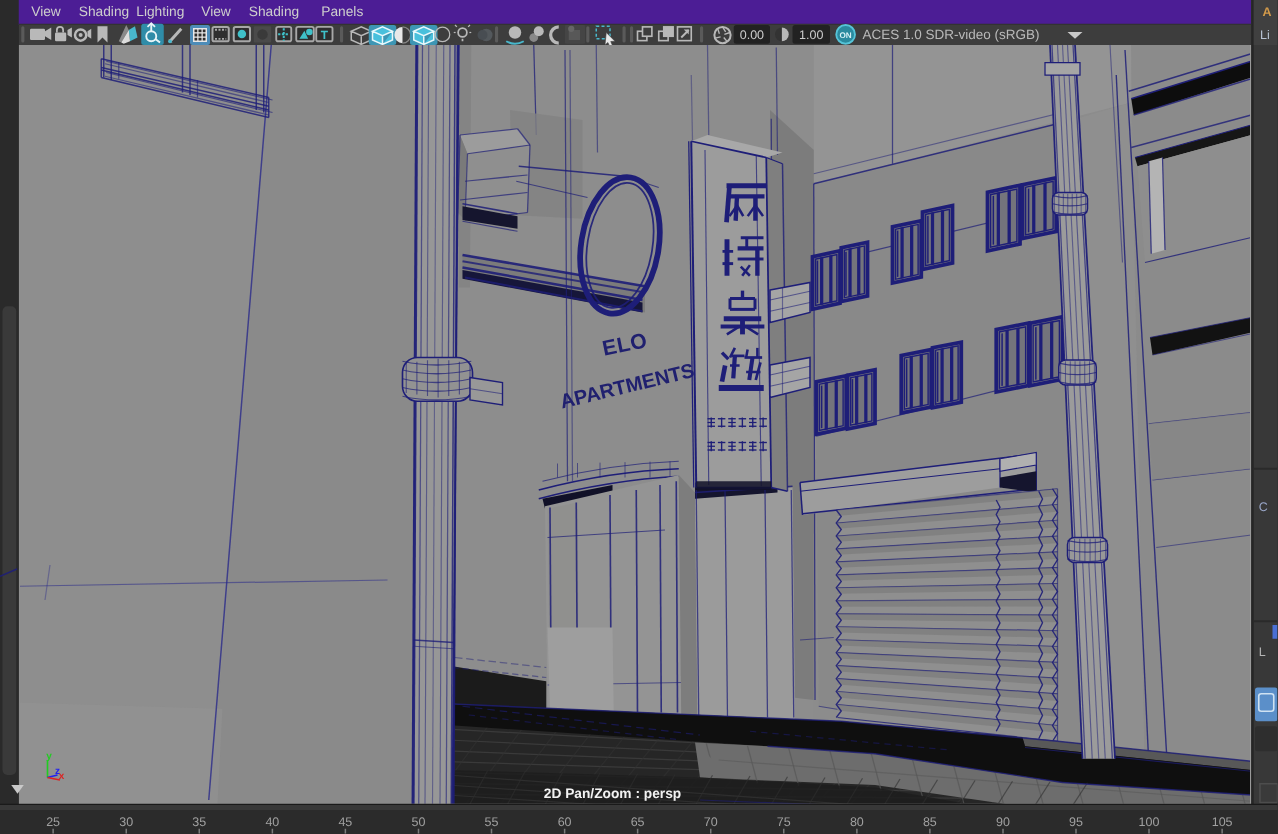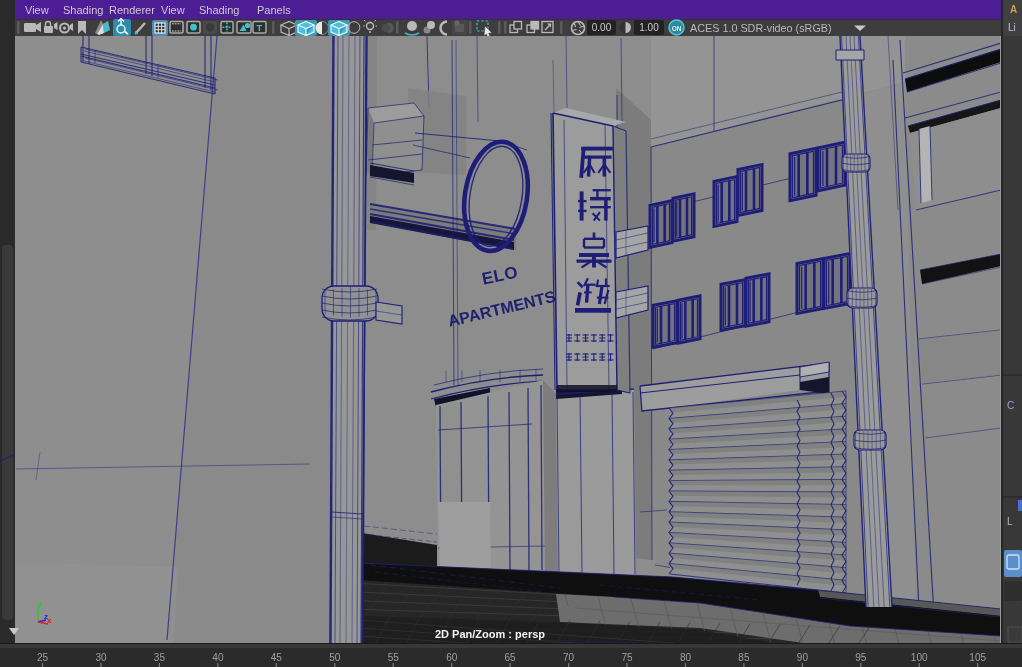--- a/index.html
+++ b/index.html
@@ -578,21 +578,21 @@
     <div class="ltri"></div>
   </div>
 <div style="position:absolute;left:0;top:453px;width:14px;height:10px;overflow:hidden">
     <svg width="14" height="10" viewBox="0 0 14 10">
       <line x1="0.0" y1="8.0" x2="14.0" y2="2.0" stroke="#1e1e78" stroke-width="1.2" stroke-opacity="0.9"></line>
     </svg>
   </div>
 <div class="menubar">
 <span style="left:10px">View</span>
     <span style="left:48px">Shading</span>
-    <span style="left:94px">Renderer</span>
+    <span style="left:94px">Lighting</span>
     <span style="left:146px">View</span>
     <span style="left:184px">Shading</span>
     <span style="left:242px">Panels</span>
 </div>
 <svg style="left:15px;top:0" width="986" height="36" viewBox="15 0 986 36">
 <rect x="15" y="20" width="986" height="16" fill="#3d3d3d"></rect>
 <rect x="17" y="21" width="2.5" height="13" rx="1.2" fill="#5a5a5a"></rect>
 <rect x="24" y="23" width="12" height="9" rx="1" fill="#b9b9b9"></rect>
 <polygon points="36,25 41,22 41,32 36,29" fill="#b9b9b9"></polygon>
 <rect x="44" y="26" width="9" height="7" rx="1" fill="#b9b9b9"></rect>

